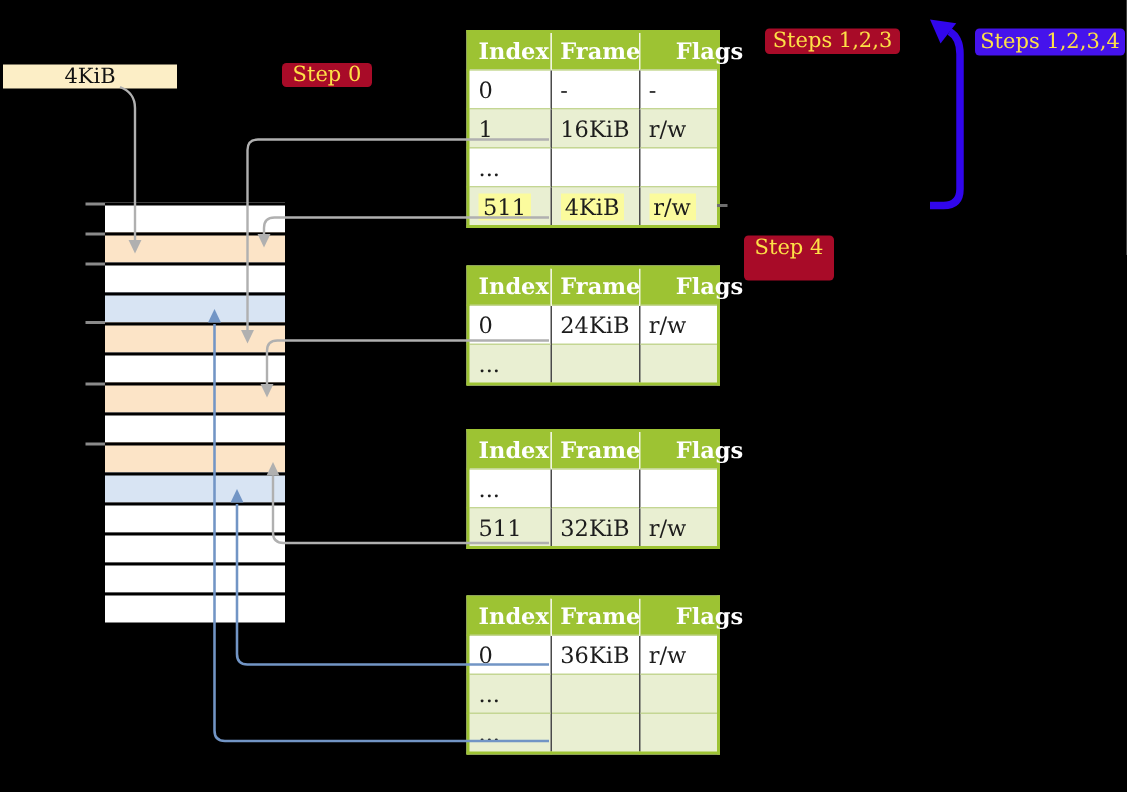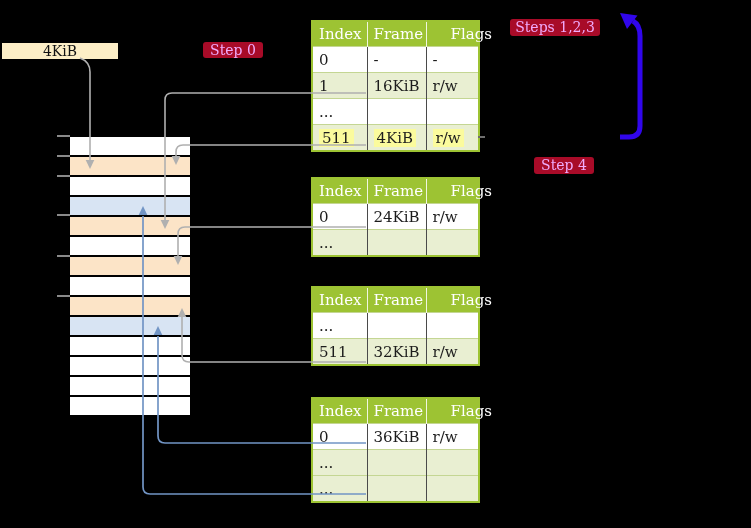--- a/index.html
+++ b/index.html
@@ -9,45 +9,45 @@
     font-family:"DejaVu Serif", serif;
     overflow:hidden;
   }
   
   .label-box {
     position:absolute; left:2px; top:43px; width:116px; height:16px;
     background:var(--label_box_bg); color:#111;
     font-size:14px; line-height:16px; text-align:center;
   }
   .badge {
-    position:absolute; color:#f0abfc; font-size:14px; text-align:center;
+    position:absolute; color:#fde047; font-size:14px; text-align:center;
     border-radius:3px;
   }
   .badge.red  { background:var(--badge_red); }
   .badge.blue { background:var(--badge_blue); }
-  #badge-step0     { left:203px; top:42px;  width:60px;  height:16px; line-height:16px; }
+  #badge-step0     { left:188px; top:42px;  width:60px;  height:16px; line-height:16px; }
   #badge-steps123  { left:510px; top:19px;  width:90px;  height:17px; line-height:17px; }
   #badge-steps1234 { left:650px; top:19px;  width:100px; height:18px; line-height:18px; }
-  #badge-step4     { left:534px; top:157px; width:60px;  height:17px; line-height:17px; }
+  #badge-step4     { left:496px; top:157px; width:60px;  height:30px; line-height:17px; }
   
   .memstack {
     position:absolute; left:70px; top:135px; width:120px;
     border-bottom:2px solid #000;
   }
   .mem-row { height:20px; box-sizing:border-box; border-top:2px solid #000; }
   .tick { position:absolute; left:57px; width:13px; height:2px; background:#8a8a8a; }
   
   .ptable {
     position:absolute; border-collapse:collapse; table-layout:fixed;
     width:167px; background:#fff;
     border:2px solid var(--table_border);
     font-size:15px; color:#1c1c1c;
   }
   .ptable th {
-    background:var(--table_header_bg); color:#fff; font-weight:normal;
+    background:var(--table_header_bg); color:#fff; font-weight:bold;
     text-align:left; height:24px; padding:0 0 0 6px;
     border-right:1px solid rgba(255,255,255,0.85);
   }
   .ptable th:last-child { border-right:none;padding-left:24px; }
   .ptable td {
     height:25px; padding:0 0 0 6px;
     border-top:1px solid var(--row_separator);
     border-right:1px solid var(--column_separator);
     background:#fff;
   }
@@ -70,20 +70,21 @@
 </style>
 </head>
 <body>
 
 <div id="stage">
 
   <div class="label-box">4KiB</div>
 
   <div class="badge red" id="badge-step0">Step 0</div>
   <div class="badge red" id="badge-steps123">Steps 1,2,3</div>
+  <div class="badge blue" id="badge-steps1234">Steps 1,2,3,4</div>
   <div class="badge red" id="badge-step4">Step 4</div>
 
   <div class="tick" style="top:135px"></div>
   <div class="tick" style="top:155px"></div>
   <div class="tick" style="top:175px"></div>
   <div class="tick" style="top:214px"></div>
   <div class="tick" style="top:255px"></div>
   <div class="tick" style="top:295px"></div>
 
   <div class="memstack">

